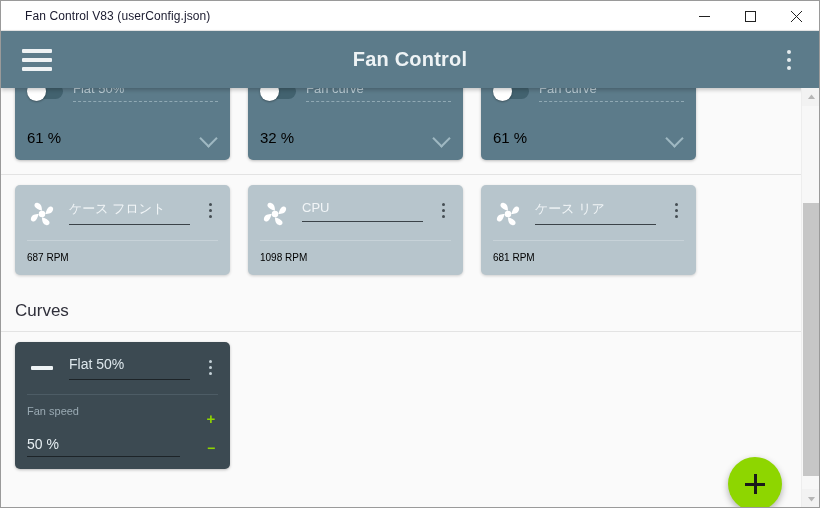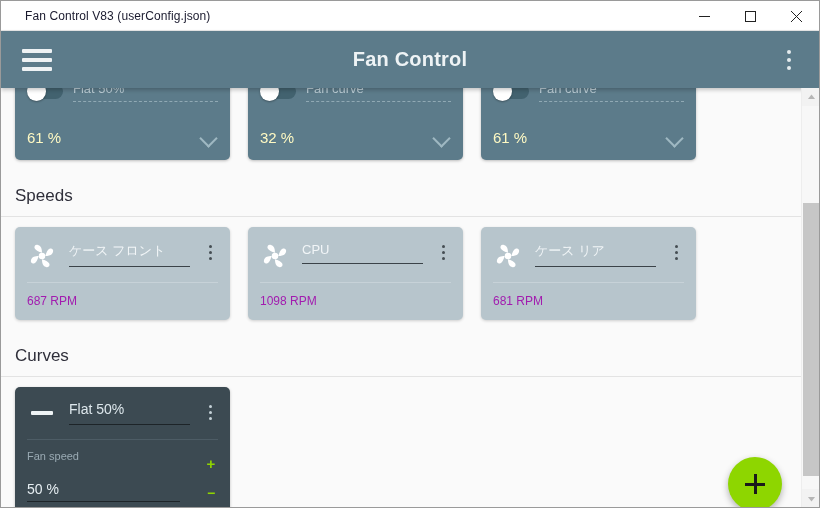--- a/index.html
+++ b/index.html
@@ -177,21 +177,21 @@
   }
   .ctrl-bottom {
     display: flex;
     align-items: center;
     justify-content: space-between;
     margin-top: 20px;
     height: 22px;
   }
   .ctrl-pct {
     font-size: 15px;
-    color: #fef9c3;
+    color: #000000;
   }
   .chev {
     width: 18px; height: 10px;
     position: relative;
     cursor: pointer;
   }
   .chev:before {
     content: "";
     position: absolute;
     left: 2px; top: 0px;
@@ -265,22 +265,22 @@
     background: #454e53;
     border-radius: 50%;
     display: block;
   }
   .speed-sep {
     height: 1px;
     background: #c7d2d8;
     margin: 11px 0 0 0;
   }
   .speed-rpm {
-    font-size: 12px;
-    color: #a21caf;
+    font-size: 10px;
+    color: #000000;
     padding-top: 11px;
   }
 
   
   .curve-card {
     width: 215px;
     background: #3c4a52;
     border-radius: 5px;
     padding: 12px;
     box-shadow: 0 1px 3px rgba(0,0,0,0.25);
@@ -504,23 +504,20 @@
             </div>
           </div>
           <div class="ctrl-bottom">
             <span class="ctrl-pct">61 %</span>
             <div class="chev"></div>
           </div>
         </div>
 
       </div>
 
-      <div class="section">
-        <div class="section-title">Speeds</div>
-      </div>
       <div class="divider"></div>
 
       <div class="card-row">
 
         <div class="speed-card">
           <div class="speed-top">
             <div class="fan-icon">
               <svg viewBox="0 0 24 24" width="30" height="30" fill="#ffffff">
                 <circle cx="12" cy="12" r="2.6"></circle>
                 <path d="M12 9.4c0-3 -0.6-5.4 -3.2-6.2 -2.2-0.7 -3.4 1.2 -2.6 2.8 0.8 1.6 3.2 2.6 5.8 3.4z"></path>

